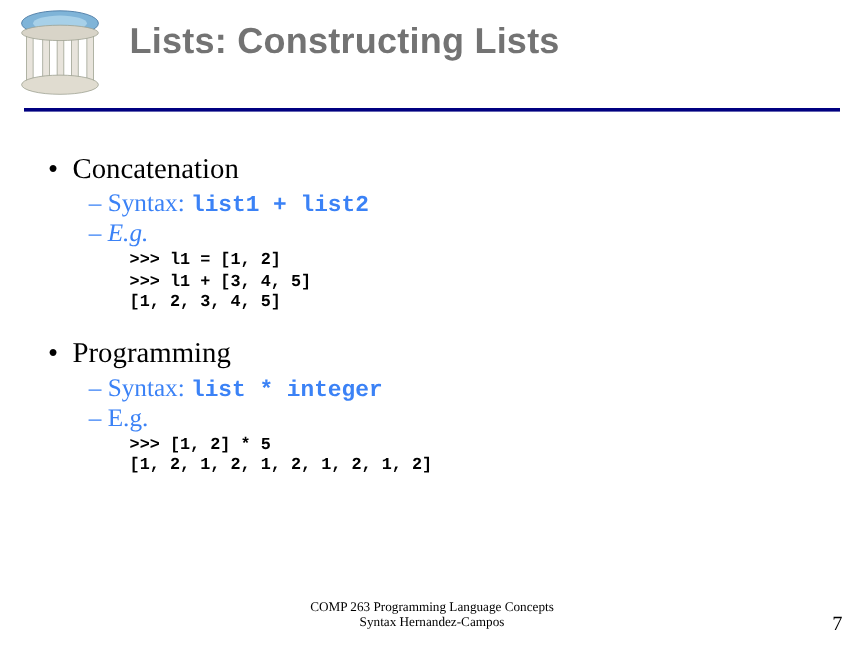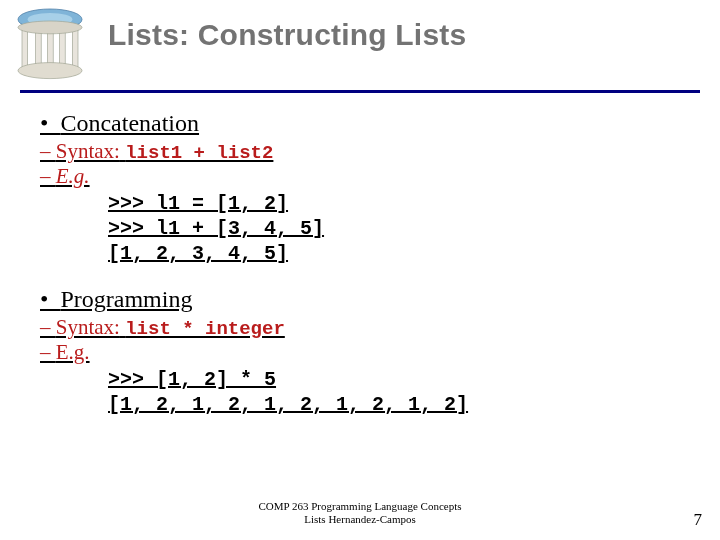--- a/index.html
+++ b/index.html
@@ -39,39 +39,39 @@
     position: absolute;
     left: 20px;
     top: 90px;
     width: 680px;
     height: 3px;
     background: #000080;
   }
   .content {
     position: absolute;
     left: 40px;
-    top: 110px;
+    top: 128px;
     width: 650px;
-    text-decoration: underline;
   }
   .b1 {
     font-size: 24px;
     color: #000;
     margin-left: 0;
     margin-bottom: 2px;
   }
   .b2 {
     font-size: 21px;
-    color: #b91c1c;
+    color: #3b82f6;
+    margin-left: 34px;
     margin-bottom: 0;
   }
   .code-block {
     font-family: "Courier New", Courier, monospace;
     font-weight: bold;
-    font-size: 20px;
+    font-size: 14px;
     color: #000;
     margin-left: 68px;
     line-height: 1.25;
     white-space: pre;
     margin-top: 2px;
     margin-bottom: 10px;
   }
   .code-inline {
     font-family: "Courier New", Courier, monospace;
     font-weight: bold;
@@ -140,18 +140,18 @@
 
     <div class="b2">–&nbsp;<span>E.g.</span></div>
 
     <div class="code-block">&gt;&gt;&gt; [1, 2] * 5
 [1, 2, 1, 2, 1, 2, 1, 2, 1, 2]</div>
 
   </div>
 
   <div class="footer">
     <span>COMP 263 Programming Language Concepts</span><br>
-    <span>Lists Hernandez-Campos</span>
+    <span>Syntax Hernandez-Campos</span>
   </div>
 
   <div class="pagenum">7</div>
 
 </div>
 
 </body></html>

